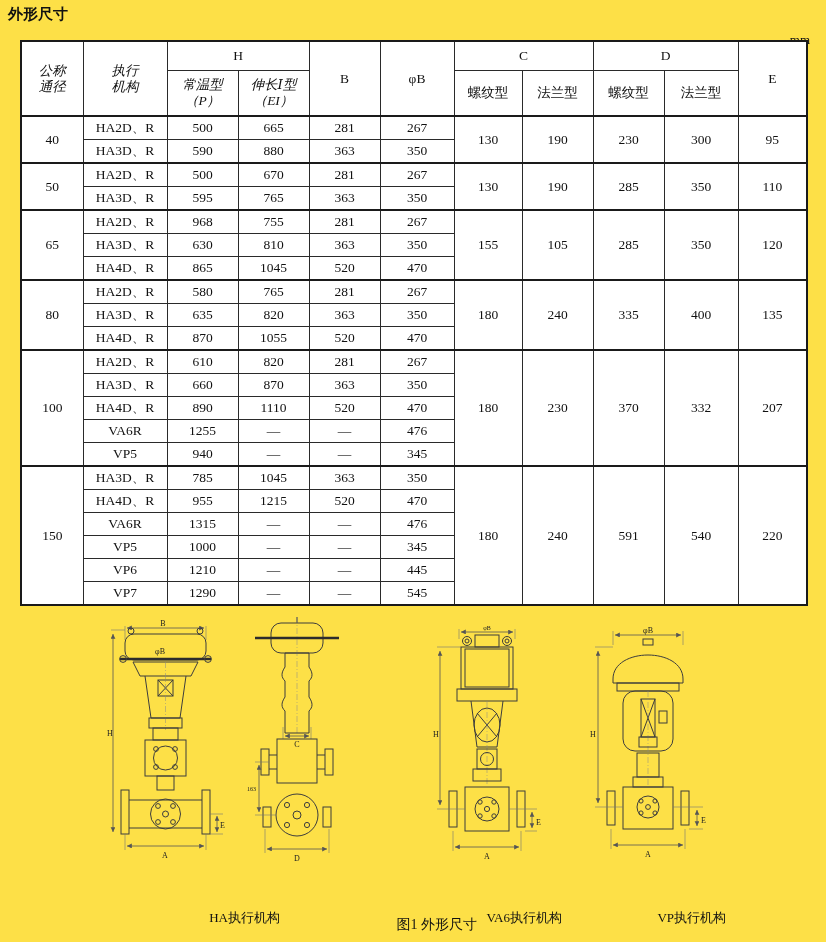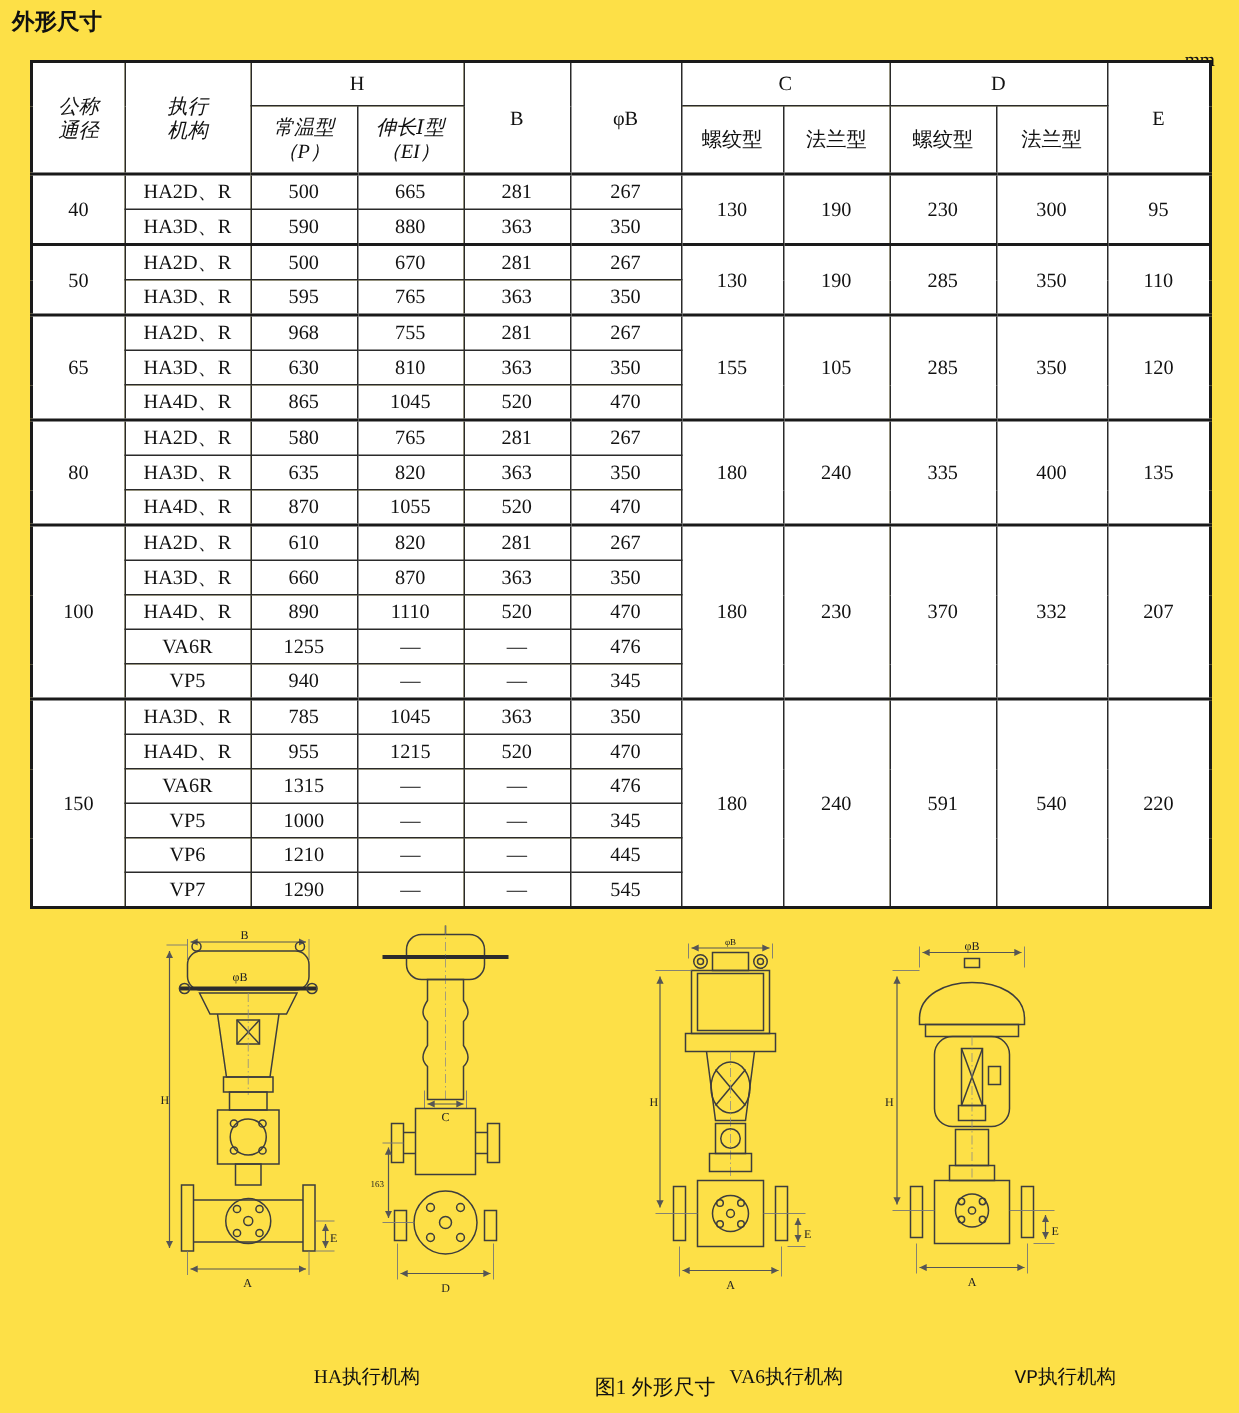--- a/index.html
+++ b/index.html
@@ -28,21 +28,21 @@
   .dwg-thick{stroke:#2c2c2c;fill:none;stroke-width:2.6;}
   .dim{stroke:#555;fill:none;stroke-width:0.8;}
   .ext{stroke:#777;fill:none;stroke-width:0.6;}
   .cl{stroke:#888;fill:none;stroke-width:0.5;stroke-dasharray:6 2 1 2;}
   .svgtxt{font-family:"Liberation Serif","DejaVu Serif",serif;font-size:8px;fill:#222;}
   .svgtxt-s{font-family:"Liberation Serif","DejaVu Serif",serif;font-size:6px;fill:#222;}
 
   .fig-cap{position:absolute;top:258px;font-size:13px;text-align:right;margin-top:36px;}
   .cap-ha{left:150px;width:130px;}
   .cap-va6{left:422px;width:140px;}
-  .cap-vp{left:614px;width:130px;font-family:Liberation Mono, monospace;}
+  .cap-vp{left:596px;width:130px;}
   .main-cap{position:absolute;top:301px;left:307px;width:170px;text-align:right;font-size:14px;}
 </style>
 </head>
 <body>
 
 <div id="page">
 
   <div class="doc-title">外形尺寸</div>
   <div class="unit">mm</div>
 

